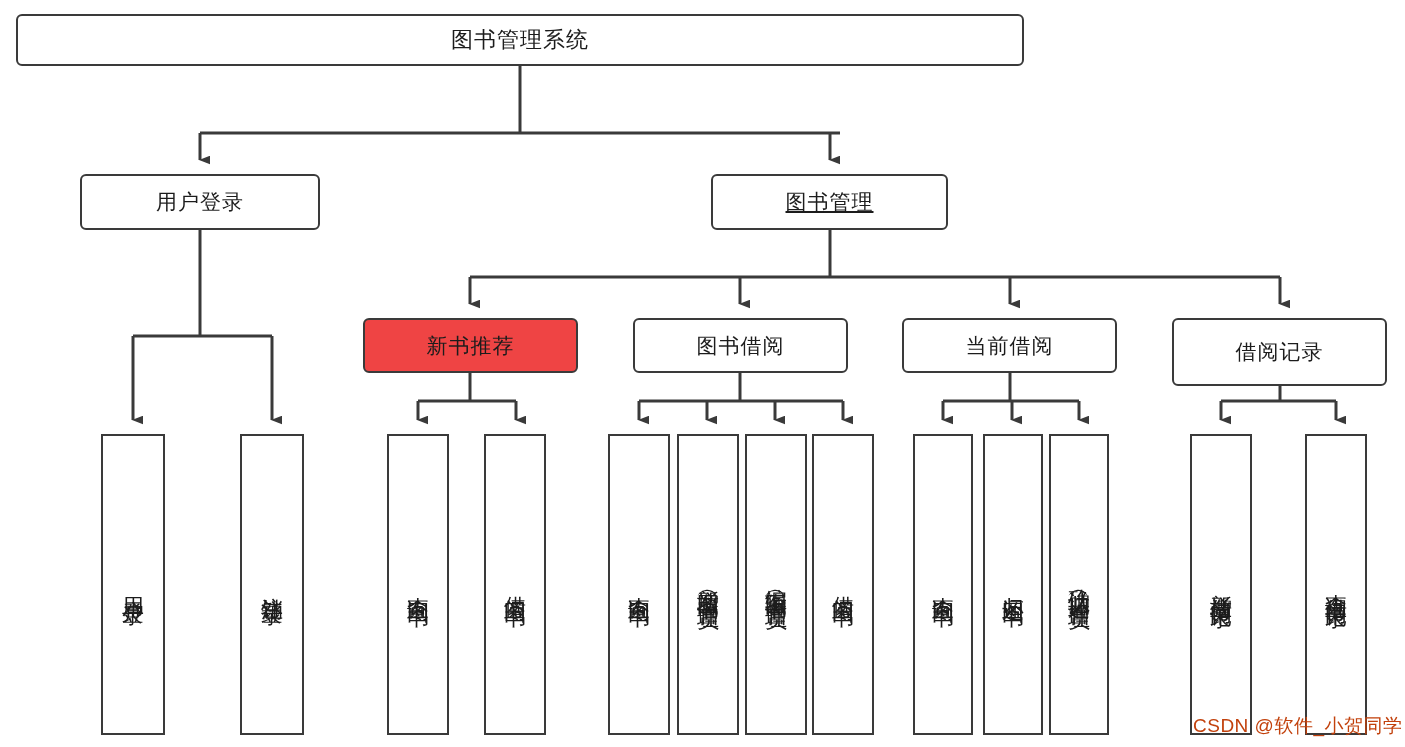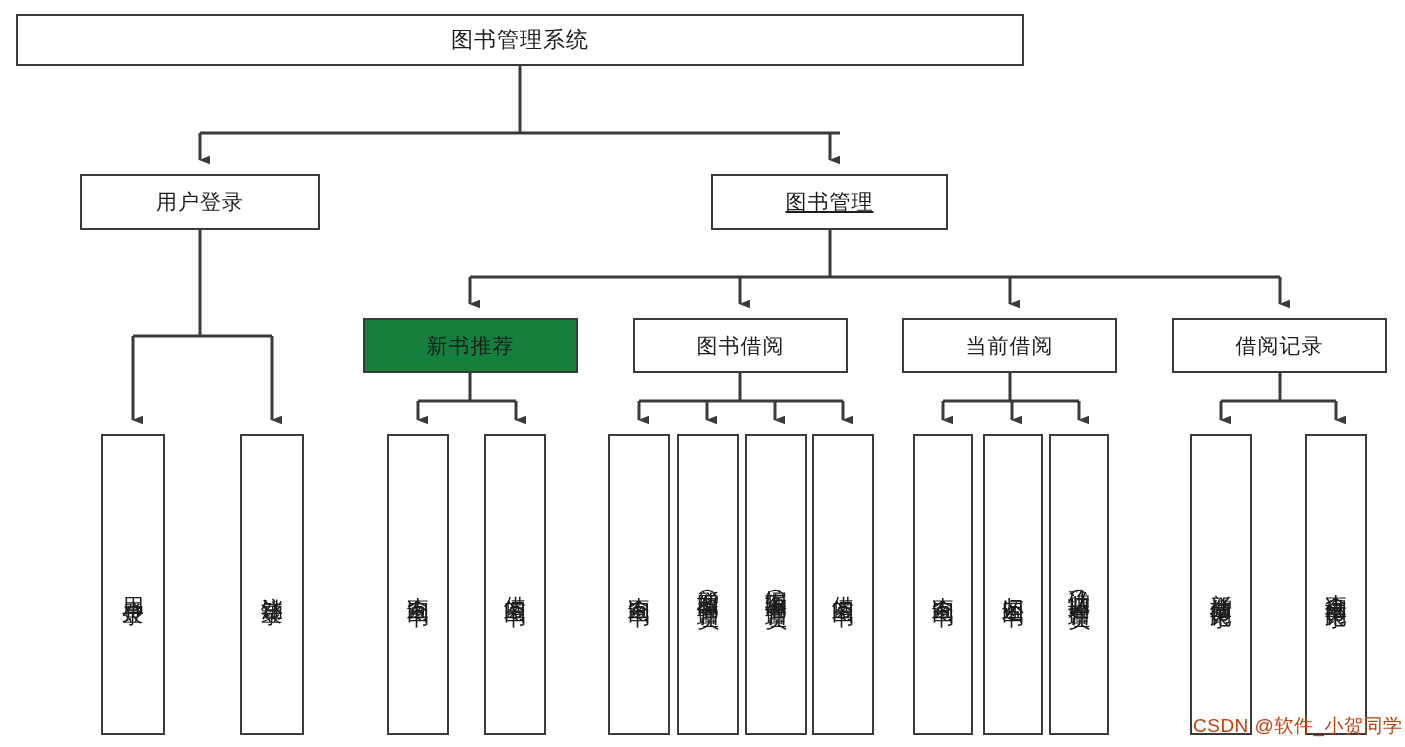--- a/index.html
+++ b/index.html
@@ -32,20 +32,21 @@
     border: 2.5px solid #3a3a3a;
     display: flex;
     align-items: center;
     justify-content: center;
     color: #1c1c1c;
   }
   .node.horizontal {
     font-size: 21px;
     letter-spacing: 1px;
     line-height: 1.2;
+    border-radius: 6px;
   }
   .node.vertical {
     writing-mode: vertical-rl;
     text-orientation: upright;
     font-size: 22px;
     line-height: 1.28;
     letter-spacing: 3px;
     align-items: center;
     justify-content: center;
     padding-top: 4px;
@@ -127,30 +128,30 @@
     <span class="node-label">图书管理系统</span>
   </div>
 
   <div class="node horizontal" style="left: 80px; top: 174px; width: 240px; height: 56px; border-color: rgb(58, 58, 58); background: rgb(255, 255, 255); color: rgb(28, 28, 28);">
     <span class="node-label">用户登录</span>
   </div>
   <div class="node horizontal" style="left: 711px; top: 174px; width: 237px; height: 56px; border-color: rgb(58, 58, 58); background: rgb(255, 255, 255); color: rgb(28, 28, 28); text-decoration: underline;">
     <span class="node-label">图书管理</span>
   </div>
 
-  <div class="node horizontal" style="left: 363px; top: 318px; width: 215px; height: 55px; border-color: rgb(58, 58, 58); background: #15803d; color: rgb(28, 28, 28);">
+  <div class="node horizontal" style="left: 363px; top: 318px; width: 215px; height: 55px; border-color: rgb(58, 58, 58); background: #ef4444; color: rgb(28, 28, 28);">
     <span class="node-label">新书推荐</span>
   </div>
   <div class="node horizontal" style="left: 902px; top: 318px; width: 215px; height: 55px; border-color: rgb(58, 58, 58); background: rgb(255, 255, 255); color: rgb(28, 28, 28);">
     <span class="node-label">当前借阅</span>
   </div>
   <div class="node horizontal" style="left: 633px; top: 318px; width: 215px; height: 55px; border-color: rgb(58, 58, 58); background: rgb(255, 255, 255); color: rgb(28, 28, 28);">
     <span class="node-label">图书借阅</span>
   </div>
-  <div class="node horizontal" style="left: 1172px; top: 318px; width: 215px; height: 55px; border-color: rgb(58, 58, 58); background: rgb(255, 255, 255); color: rgb(28, 28, 28);">
+  <div class="node horizontal" style="left: 1172px; top: 318px; width: 215px; height: 68px; border-color: rgb(58, 58, 58); background: rgb(255, 255, 255); color: rgb(28, 28, 28);">
     <span class="node-label">借阅记录</span>
   </div>
 
   <div class="node vertical" style="left: 101px; top: 434px; width: 64px; height: 301px; border-color: rgb(58, 58, 58); background: rgb(255, 255, 255); color: rgb(28, 28, 28);">
     <span class="node-label">用户登录</span>
   </div>
   <div class="node vertical" style="left: 240px; top: 434px; width: 64px; height: 301px; border-color: rgb(58, 58, 58); background: rgb(255, 255, 255); color: rgb(28, 28, 28);">
     <span class="node-label">注销登录</span>
   </div>
   <div class="node vertical" style="left: 387px; top: 434px; width: 62px; height: 301px; border-color: rgb(58, 58, 58); background: rgb(255, 255, 255); color: rgb(28, 28, 28);">

